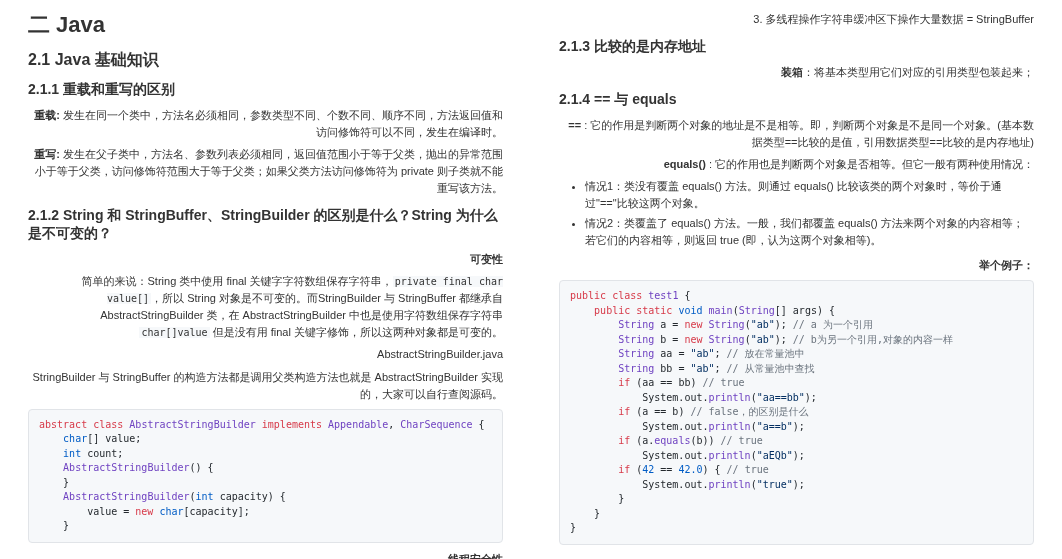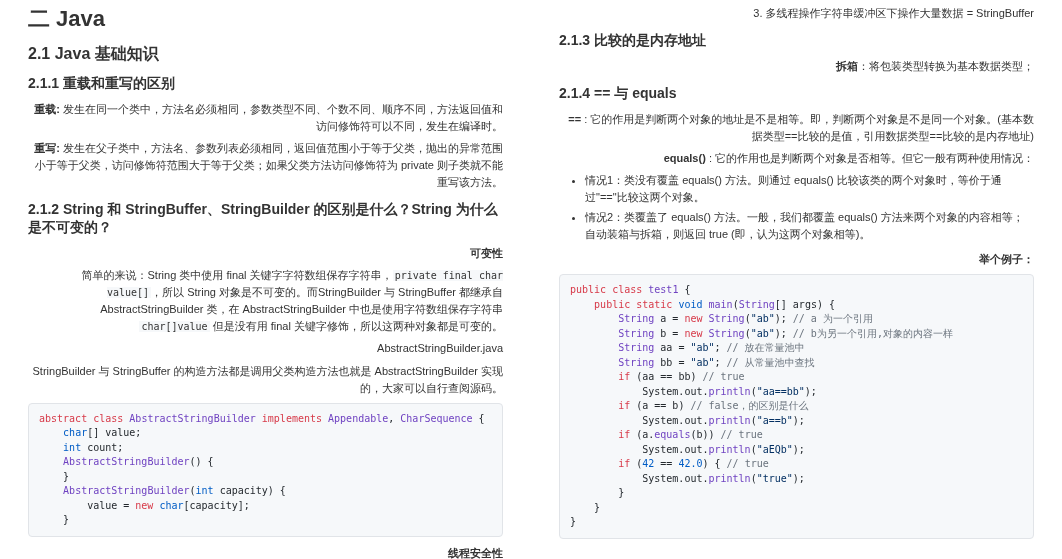--- a/index.html
+++ b/index.html
@@ -8,21 +8,21 @@
   background: #fff;
   font-size: 12px;
   color: #333;
   width: 1062px;
   height: 559px;
   overflow: hidden;
   display: flex;
 }
 .col {
   width: 50%;
-  padding: 0 28px 6px 28px;
+  padding: 6px 28px 6px 28px;
   overflow: hidden;
 }
 h1 { font-size: 22px; font-weight: bold; margin: 4px 0 10px 0; }
 h2 { font-size: 16px; font-weight: bold; margin: 10px 0 8px 0; }
 h3 { font-size: 14px; font-weight: bold; margin: 10px 0 8px 0; }
 p  { font-size: 11px; line-height: 1.55; margin: 5px 0; color: #333; text-align: right; }
 .sub { font-size: 11px; font-weight: bold; margin: 8px 0 4px 0; }
 pre {
   background: #f6f8fa;
   border: 1px solid #e1e4e8;
@@ -75,27 +75,27 @@
     <span class="fn">AbstractStringBuilder</span>(<span class="typ">int</span> capacity) {
         value = <span class="kw">new</span> <span class="typ">char</span>[capacity];
     }</pre>
   <p class="sub">线程安全性</p>
 
 </div>
 
 <div class="col">
   <p>3. 多线程操作字符串缓冲区下操作大量数据 = StringBuffer</p>
   <h3>2.1.3 比较的是内存地址</h3>
-  <p><b>拆箱</b>：将包装类型转换为基本数据类型；</p>
+  <p><b>装箱</b>：将基本类型用它们对应的引用类型包装起来；</p>
   <h3>2.1.4 == 与 equals</h3>
   <p><b>==</b> : 它的作用是判断两个对象的地址是不是相等。即，判断两个对象是不是同一个对象。(基本数据类型==比较的是值，引用数据类型==比较的是内存地址)</p>
   <p><b>equals()</b> : 它的作用也是判断两个对象是否相等。但它一般有两种使用情况：</p>
   <ul>
     <li>情况1：类没有覆盖 equals() 方法。则通过 equals() 比较该类的两个对象时，等价于通过"=="比较这两个对象。</li>
-    <li>情况2：类覆盖了 equals() 方法。一般，我们都覆盖 equals() 方法来两个对象的内容相等；自动装箱与拆箱，则返回 true (即，认为这两个对象相等)。</li>
+    <li>情况2：类覆盖了 equals() 方法。一般，我们都覆盖 equals() 方法来两个对象的内容相等；若它们的内容相等，则返回 true (即，认为这两个对象相等)。</li>
   </ul>
   <p class="sub">举个例子：</p>
   <pre><span class="kw">public</span> <span class="kw">class</span> <span class="cls">test1</span> {
     <span class="kw">public</span> <span class="kw">static</span> <span class="typ">void</span> <span class="fn">main</span>(<span class="cls">String</span>[] args) {
         <span class="cls">String</span> a = <span class="kw">new</span> <span class="cls">String</span>(<span class="str">"ab"</span>); <span class="cmt">// a 为一个引用</span>
         <span class="cls">String</span> b = <span class="kw">new</span> <span class="cls">String</span>(<span class="str">"ab"</span>); <span class="cmt">// b为另一个引用,对象的内容一样</span>
         <span class="cls">String</span> aa = <span class="str">"ab"</span>; <span class="cmt">// 放在常量池中</span>
         <span class="cls">String</span> bb = <span class="str">"ab"</span>; <span class="cmt">// 从常量池中查找</span>
         <span class="kw">if</span> (aa == bb) <span class="cmt">// true</span>
             System.out.<span class="fn">println</span>(<span class="str">"aa==bb"</span>);

